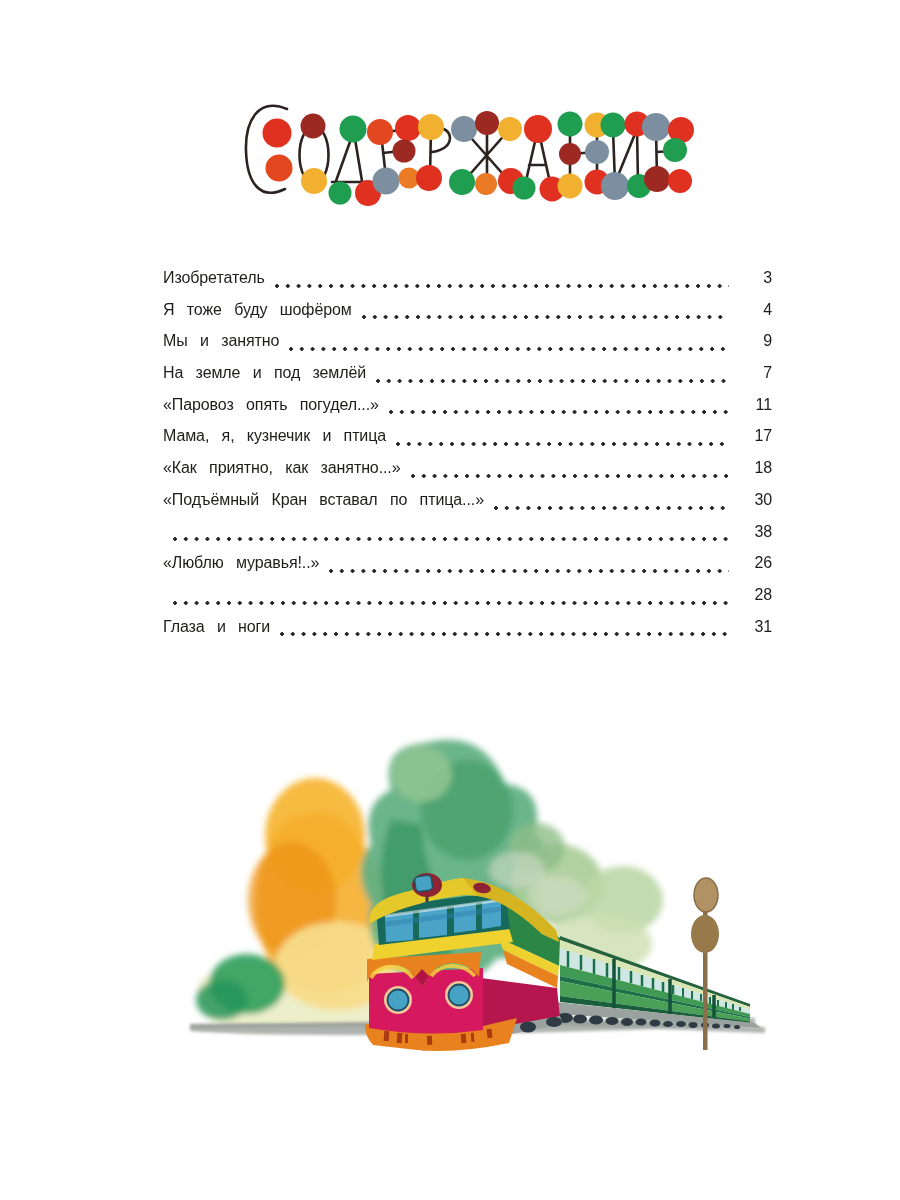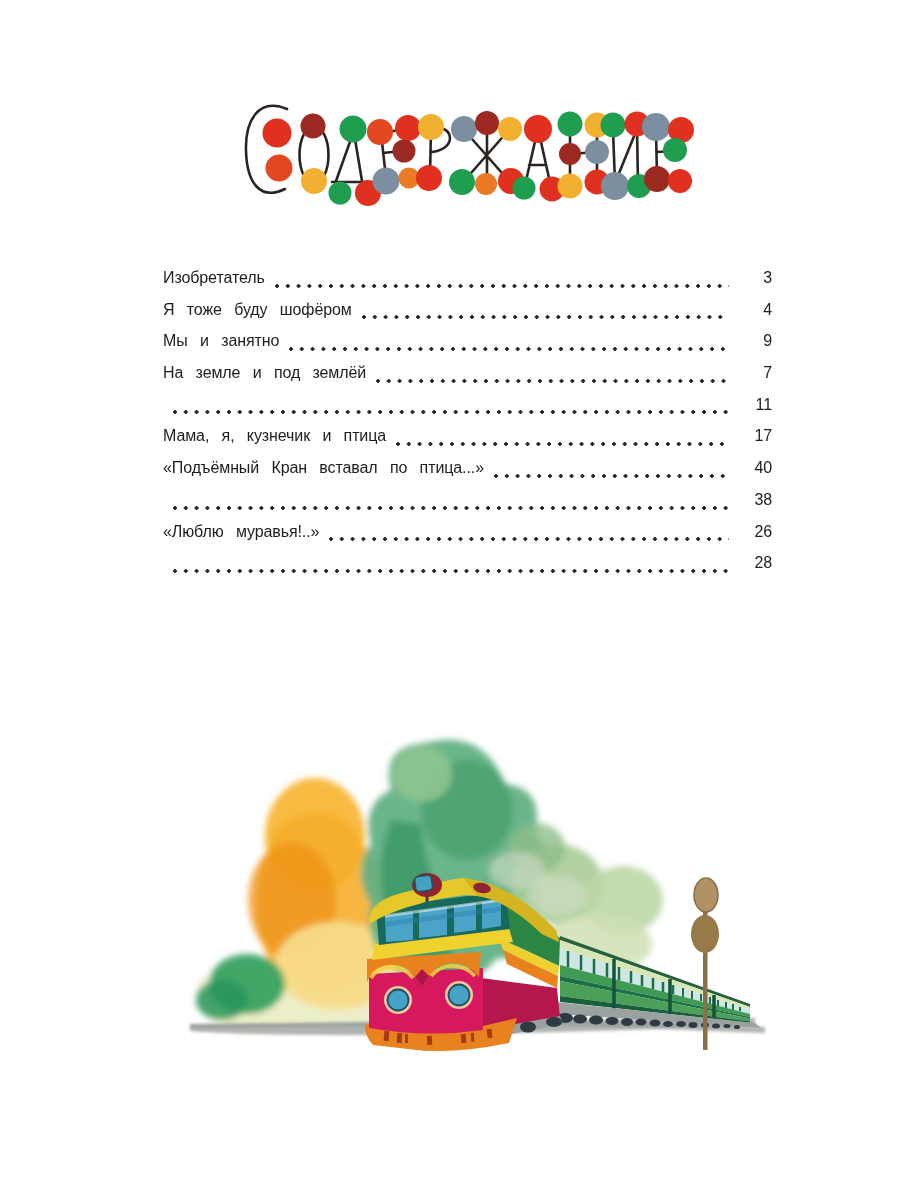--- a/index.html
+++ b/index.html
@@ -131,45 +131,56 @@
         <span class="toc-title">Мы и занятно</span>
         <span class="leader"></span>
         <span class="toc-page">9</span>
       </div>
     <div class="toc-row">
         <span class="toc-title">На земле и под землёй</span>
         <span class="leader"></span>
         <span class="toc-page">7</span>
       </div>
     <div class="toc-row">
+        <span class="toc-title">«Паровоз опять погудел...»</span>
         <span class="leader"></span>
         <span class="toc-page">11</span>
       </div>
     <div class="toc-row">
         <span class="toc-title">Мама, я, кузнечик и птица</span>
         <span class="leader"></span>
         <span class="toc-page">17</span>
       </div>
     <div class="toc-row">
+        <span class="toc-title">«Как приятно, как занятно...»</span>
+        <span class="leader"></span>
+        <span class="toc-page">18</span>
+      </div>
+    <div class="toc-row">
         <span class="toc-title">«Подъёмный Кран вставал по птица...»</span>
         <span class="leader"></span>
-        <span class="toc-page">40</span>
+        <span class="toc-page">30</span>
       </div>
     <div class="toc-row">
         <span class="leader"></span>
         <span class="toc-page">38</span>
       </div>
     <div class="toc-row">
         <span class="toc-title">«Люблю муравья!..»</span>
         <span class="leader"></span>
         <span class="toc-page">26</span>
       </div>
     <div class="toc-row">
         <span class="leader"></span>
         <span class="toc-page">28</span>
+      </div>
+    <div class="toc-row">
+        <span class="toc-title">Глаза и ноги</span>
+        <span class="leader"></span>
+        <span class="toc-page">31</span>
       </div>
   </div>
 
   <div class="art-wrap">
     <svg width="615" height="345" viewBox="0 0 615 345" aria-hidden="true">
       <defs>
         <filter id="soft" x="-30%" y="-30%" width="160%" height="160%">
             <feGaussianBlur stdDeviation="3.2"></feGaussianBlur>
           </filter>
         <filter id="soft2" x="-30%" y="-30%" width="160%" height="160%">

